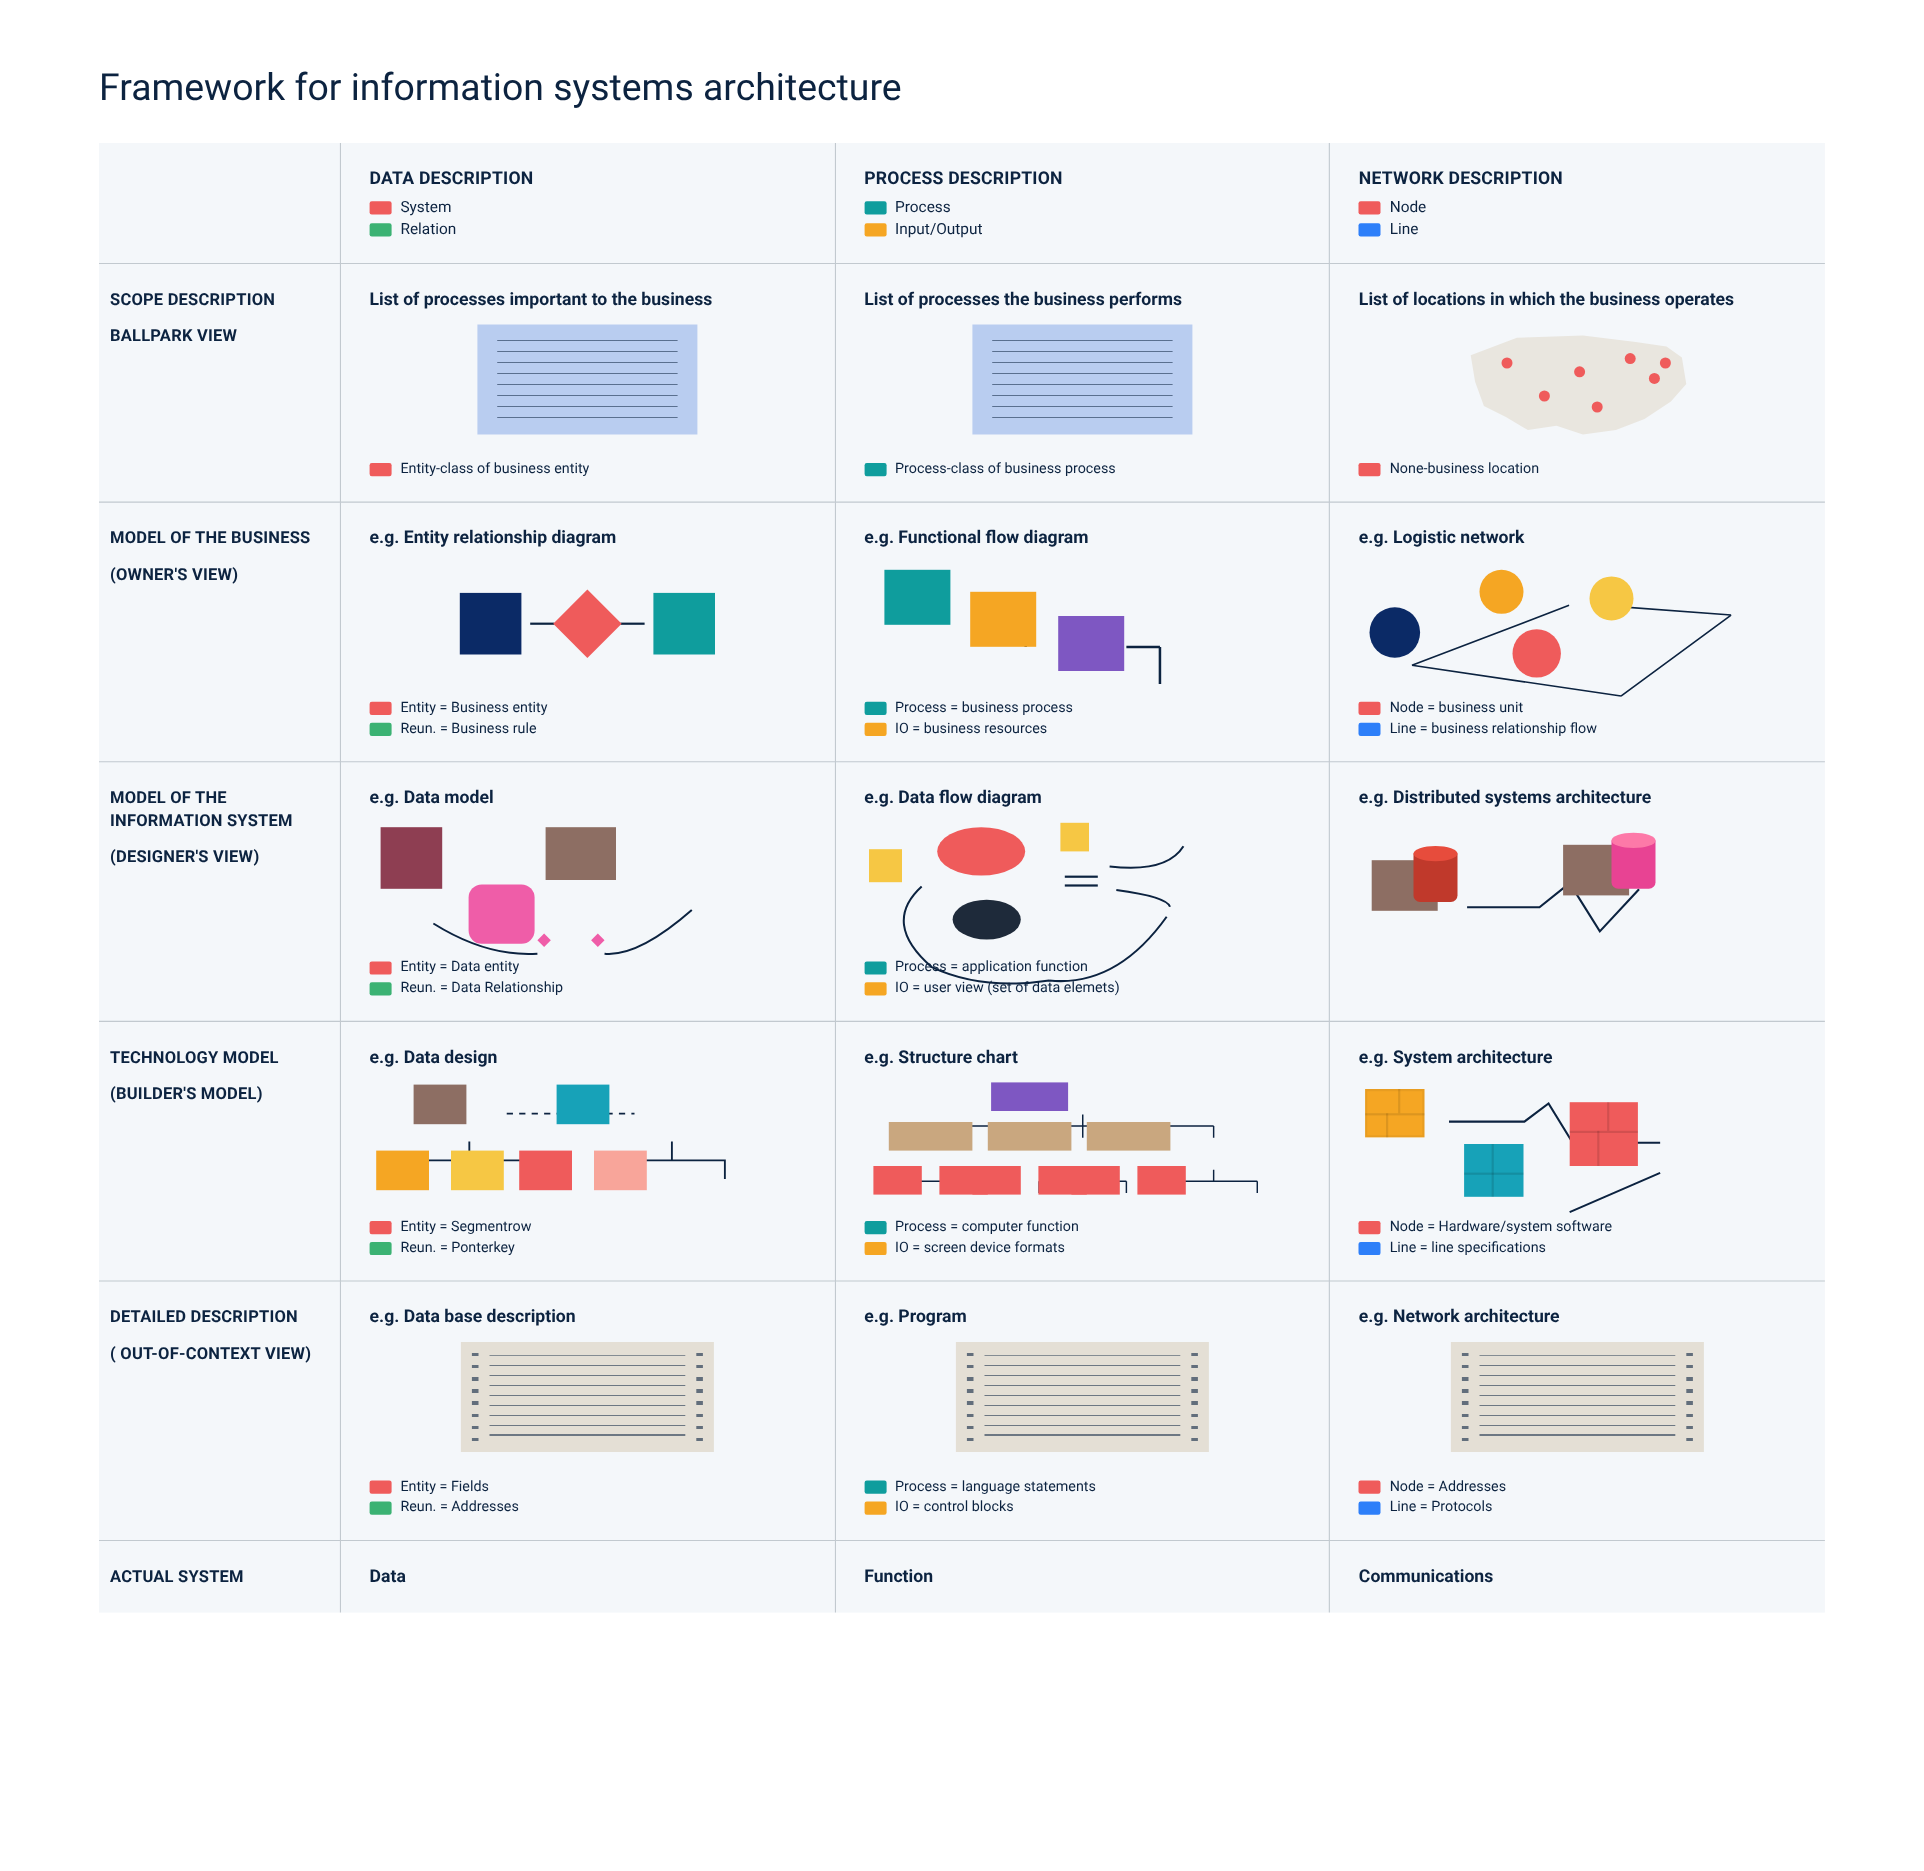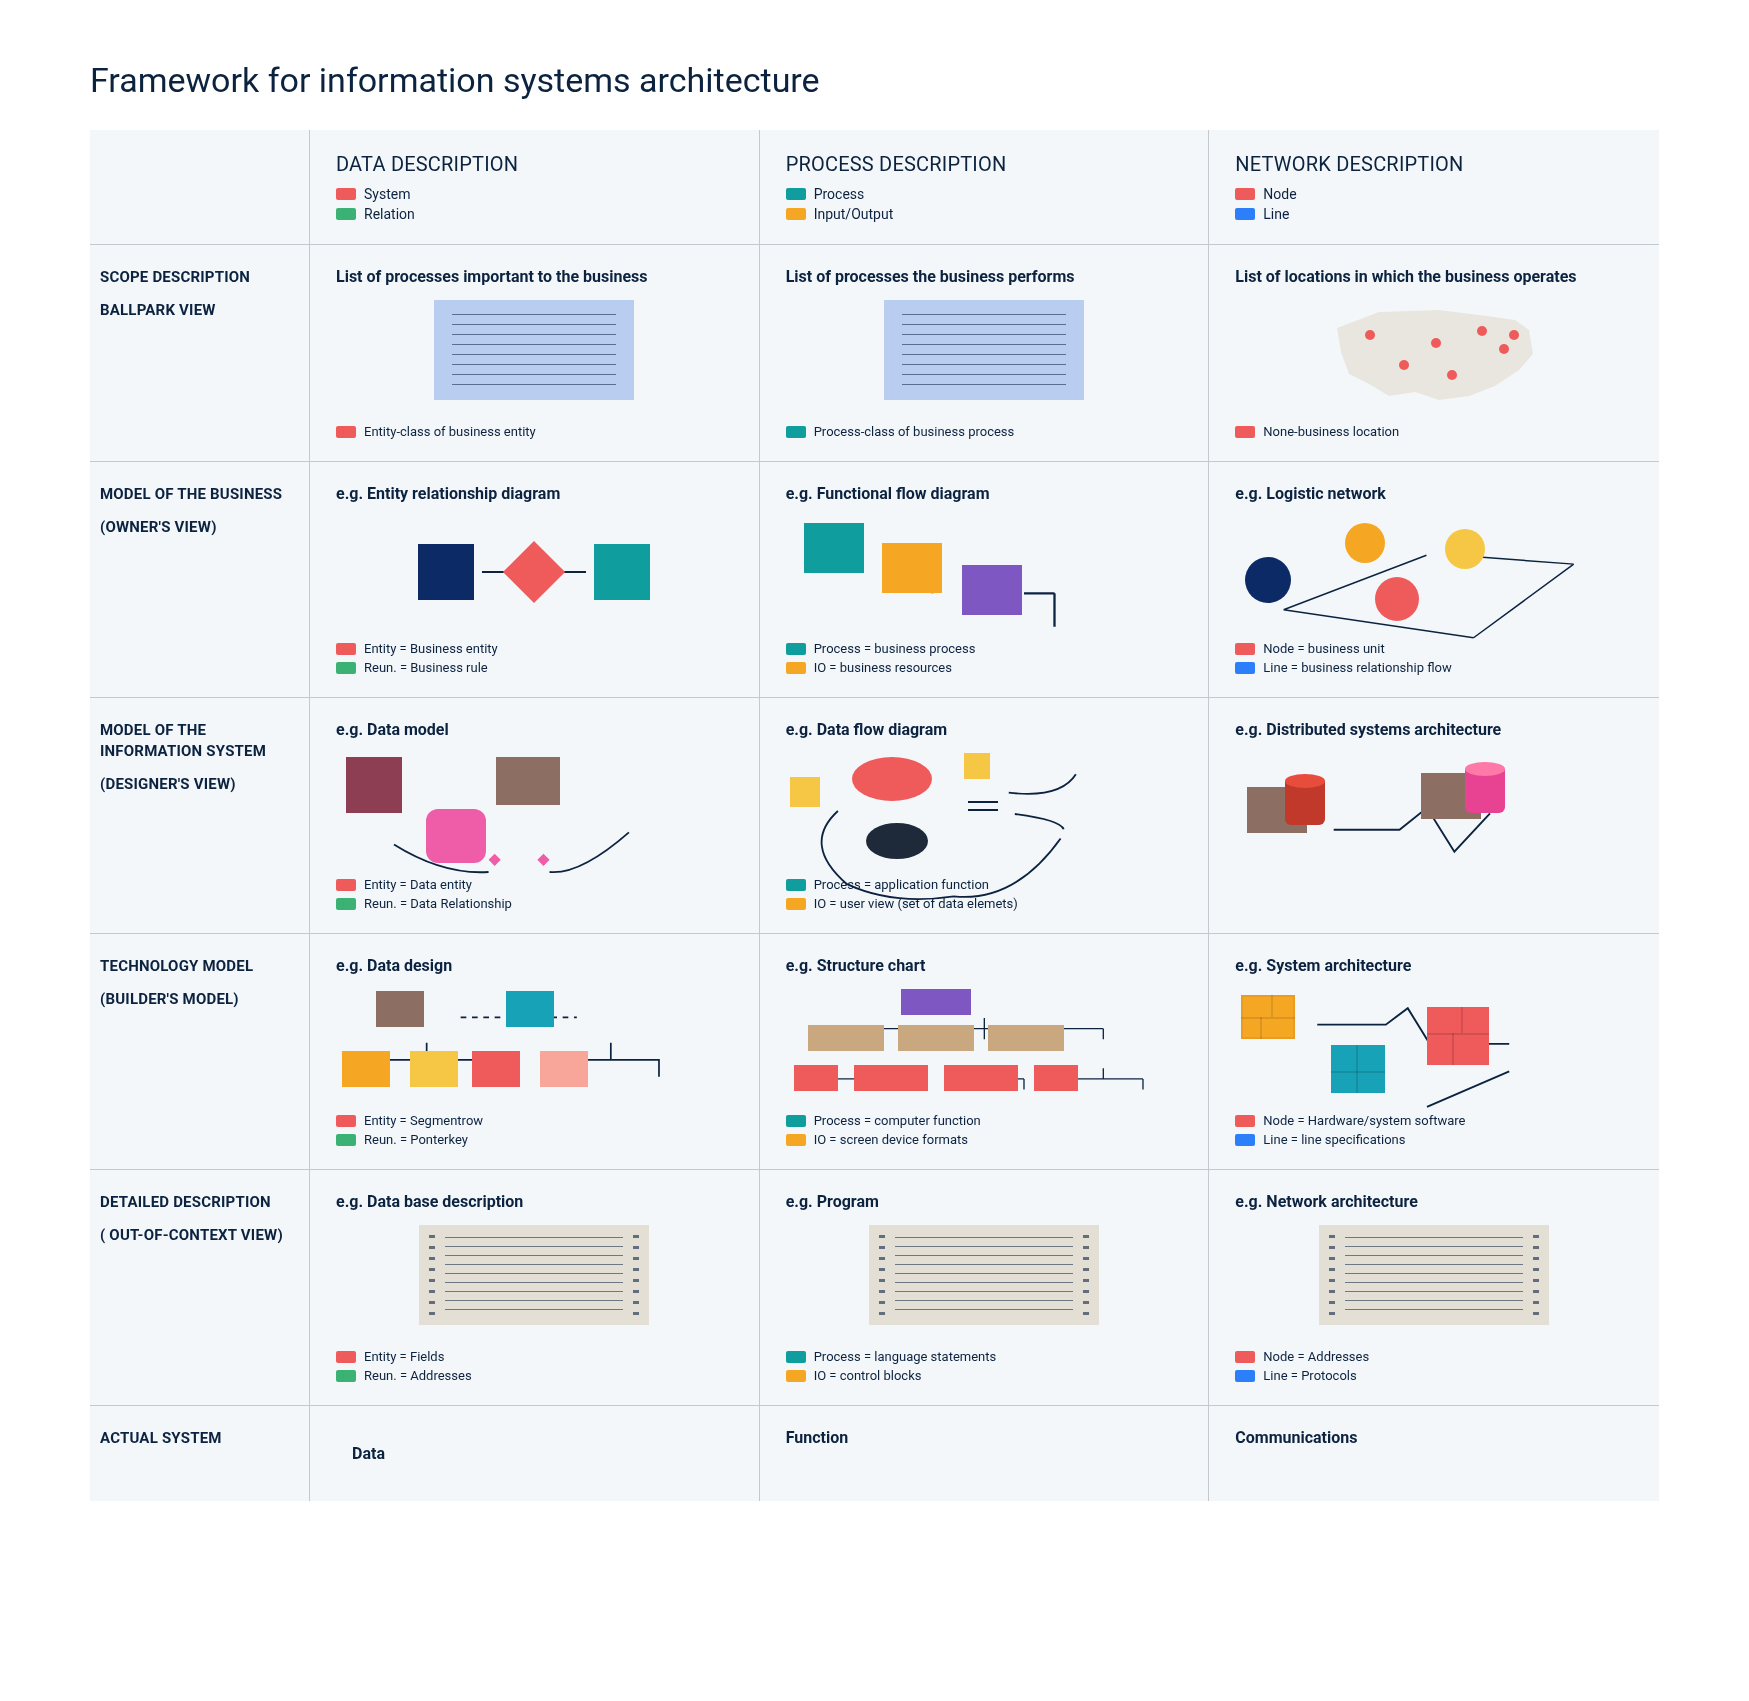--- a/index.html
+++ b/index.html
@@ -55,22 +55,22 @@
     text-transform:uppercase;
     letter-spacing:.2px;
     padding:22px 20px 22px 10px;
     border-left:none;
   }
   .row-head .sub{
     display:block;
     margin-top:12px;
   }
   .col-head{
-    font-size:20px;
-    font-weight:400;
+    font-size:16px;
+    font-weight:700;
     letter-spacing:.2px;
   }
   .swatches{margin-top:10px;}
   .swatch{
     display:flex;
     align-items:center;
     gap:8px;
     font-size:14px;
     font-weight:400;
     margin-top:4px;
@@ -612,21 +612,21 @@
           <span class="chip blue"></span>
           <span>Line = Protocols</span>
         </div>
     </div>
   </div>
 
   <div class="cell row-head last-row" style="border-bottom:none">
     <span>ACTUAL SYSTEM</span>
   </div>
   <div class="cell last-row" style="border-bottom:none">
-    <div class="cell-title" style="margin:16px">Data</div>
+    <div class="cell-title" style="margin:0">Data</div>
   </div>
   <div class="cell last-row" style="border-bottom:none">
     <div class="cell-title" style="margin:0">Function</div>
   </div>
   <div class="cell last-row" style="border-bottom:none">
     <div class="cell-title" style="margin:0">Communications</div>
   </div>
 
 </div>
 

